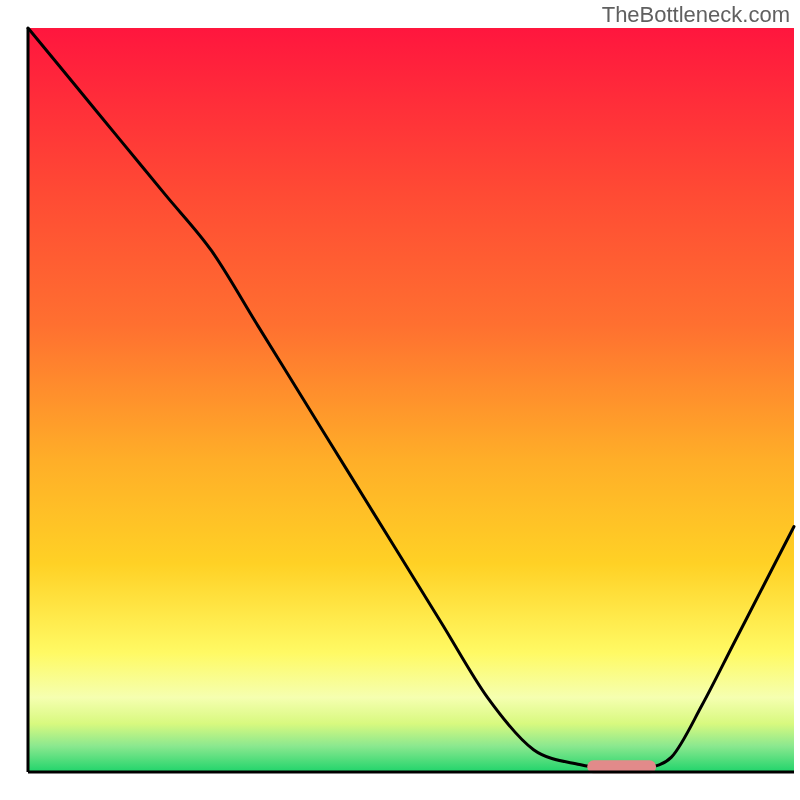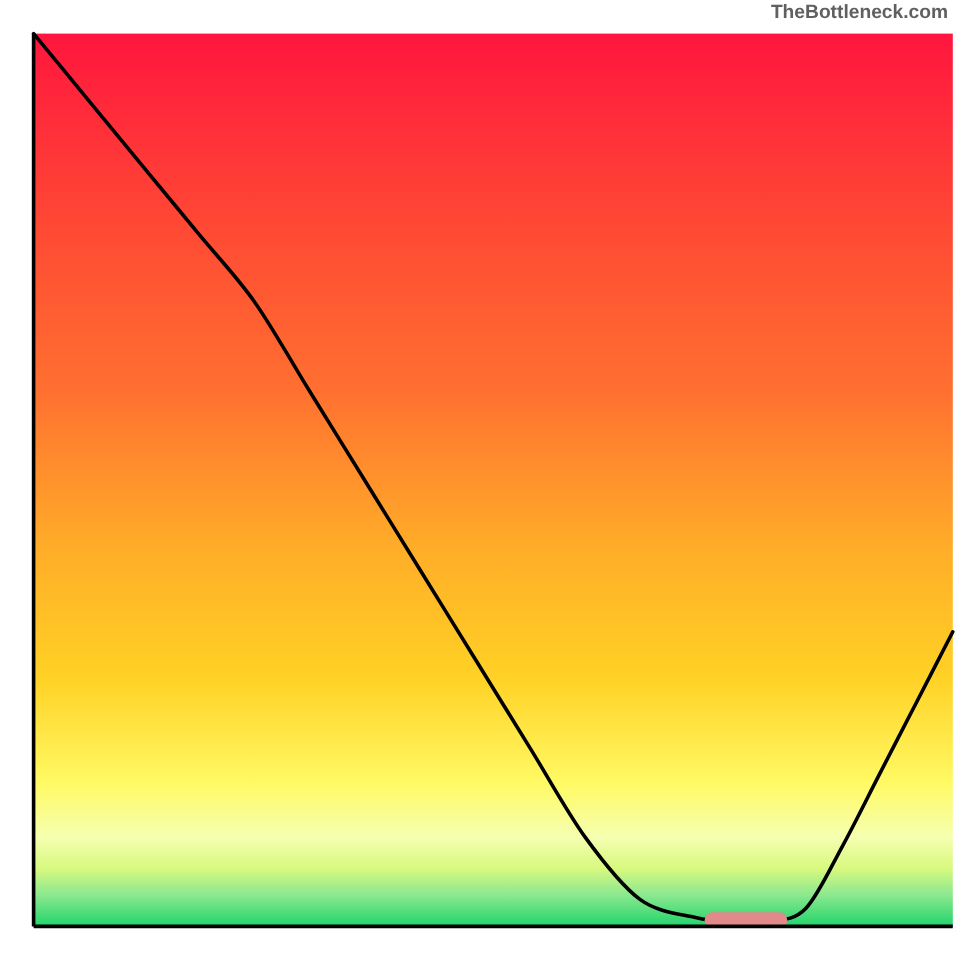--- a/index.html
+++ b/index.html
@@ -13,22 +13,22 @@
   .chart-wrapper {
     position: relative;
     width: 800px;
     height: 800px;
   }
   .watermark {
     position: absolute;
     top: 2px;
     right: 10px;
     font-family: Arial, Helvetica, sans-serif;
-    font-size: 16px;
-    font-weight: 700;
+    font-size: 22px;
+    font-weight: 400;
     color: #606060;
     letter-spacing: 0px;
     z-index: 10;
   }
   svg {
     display: block;
   }
 </style>
 </head>
 <body>

